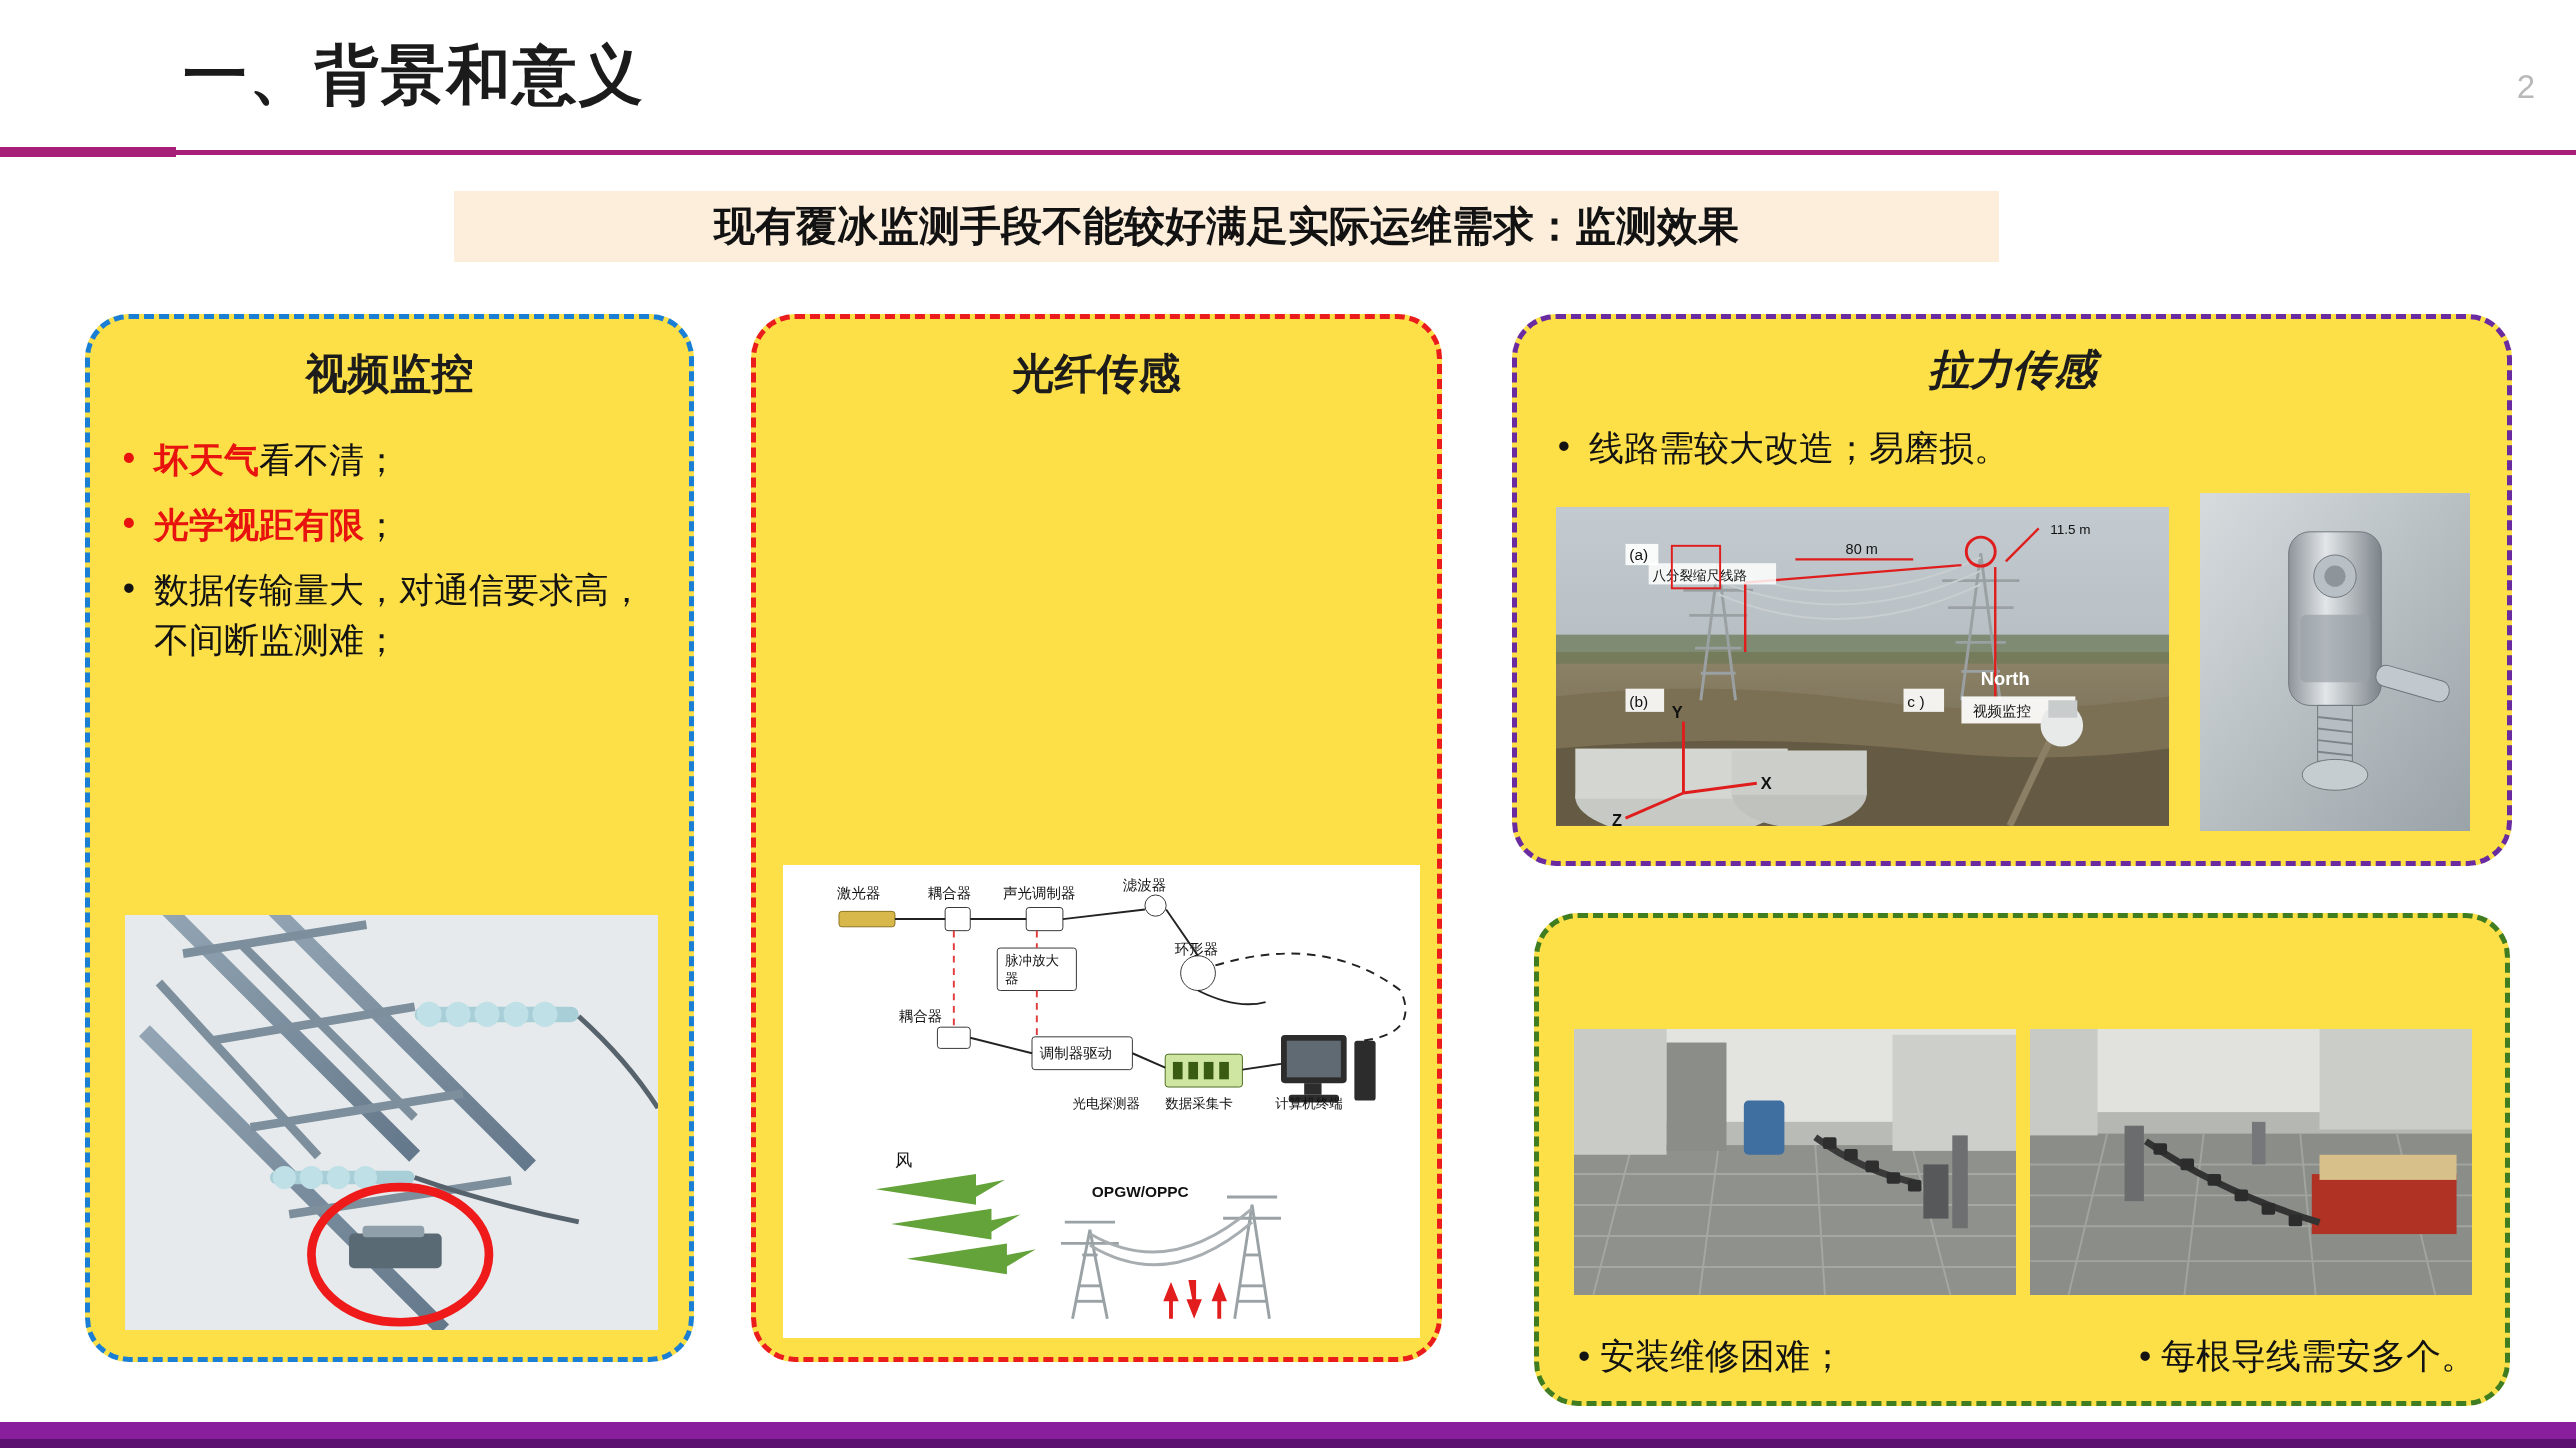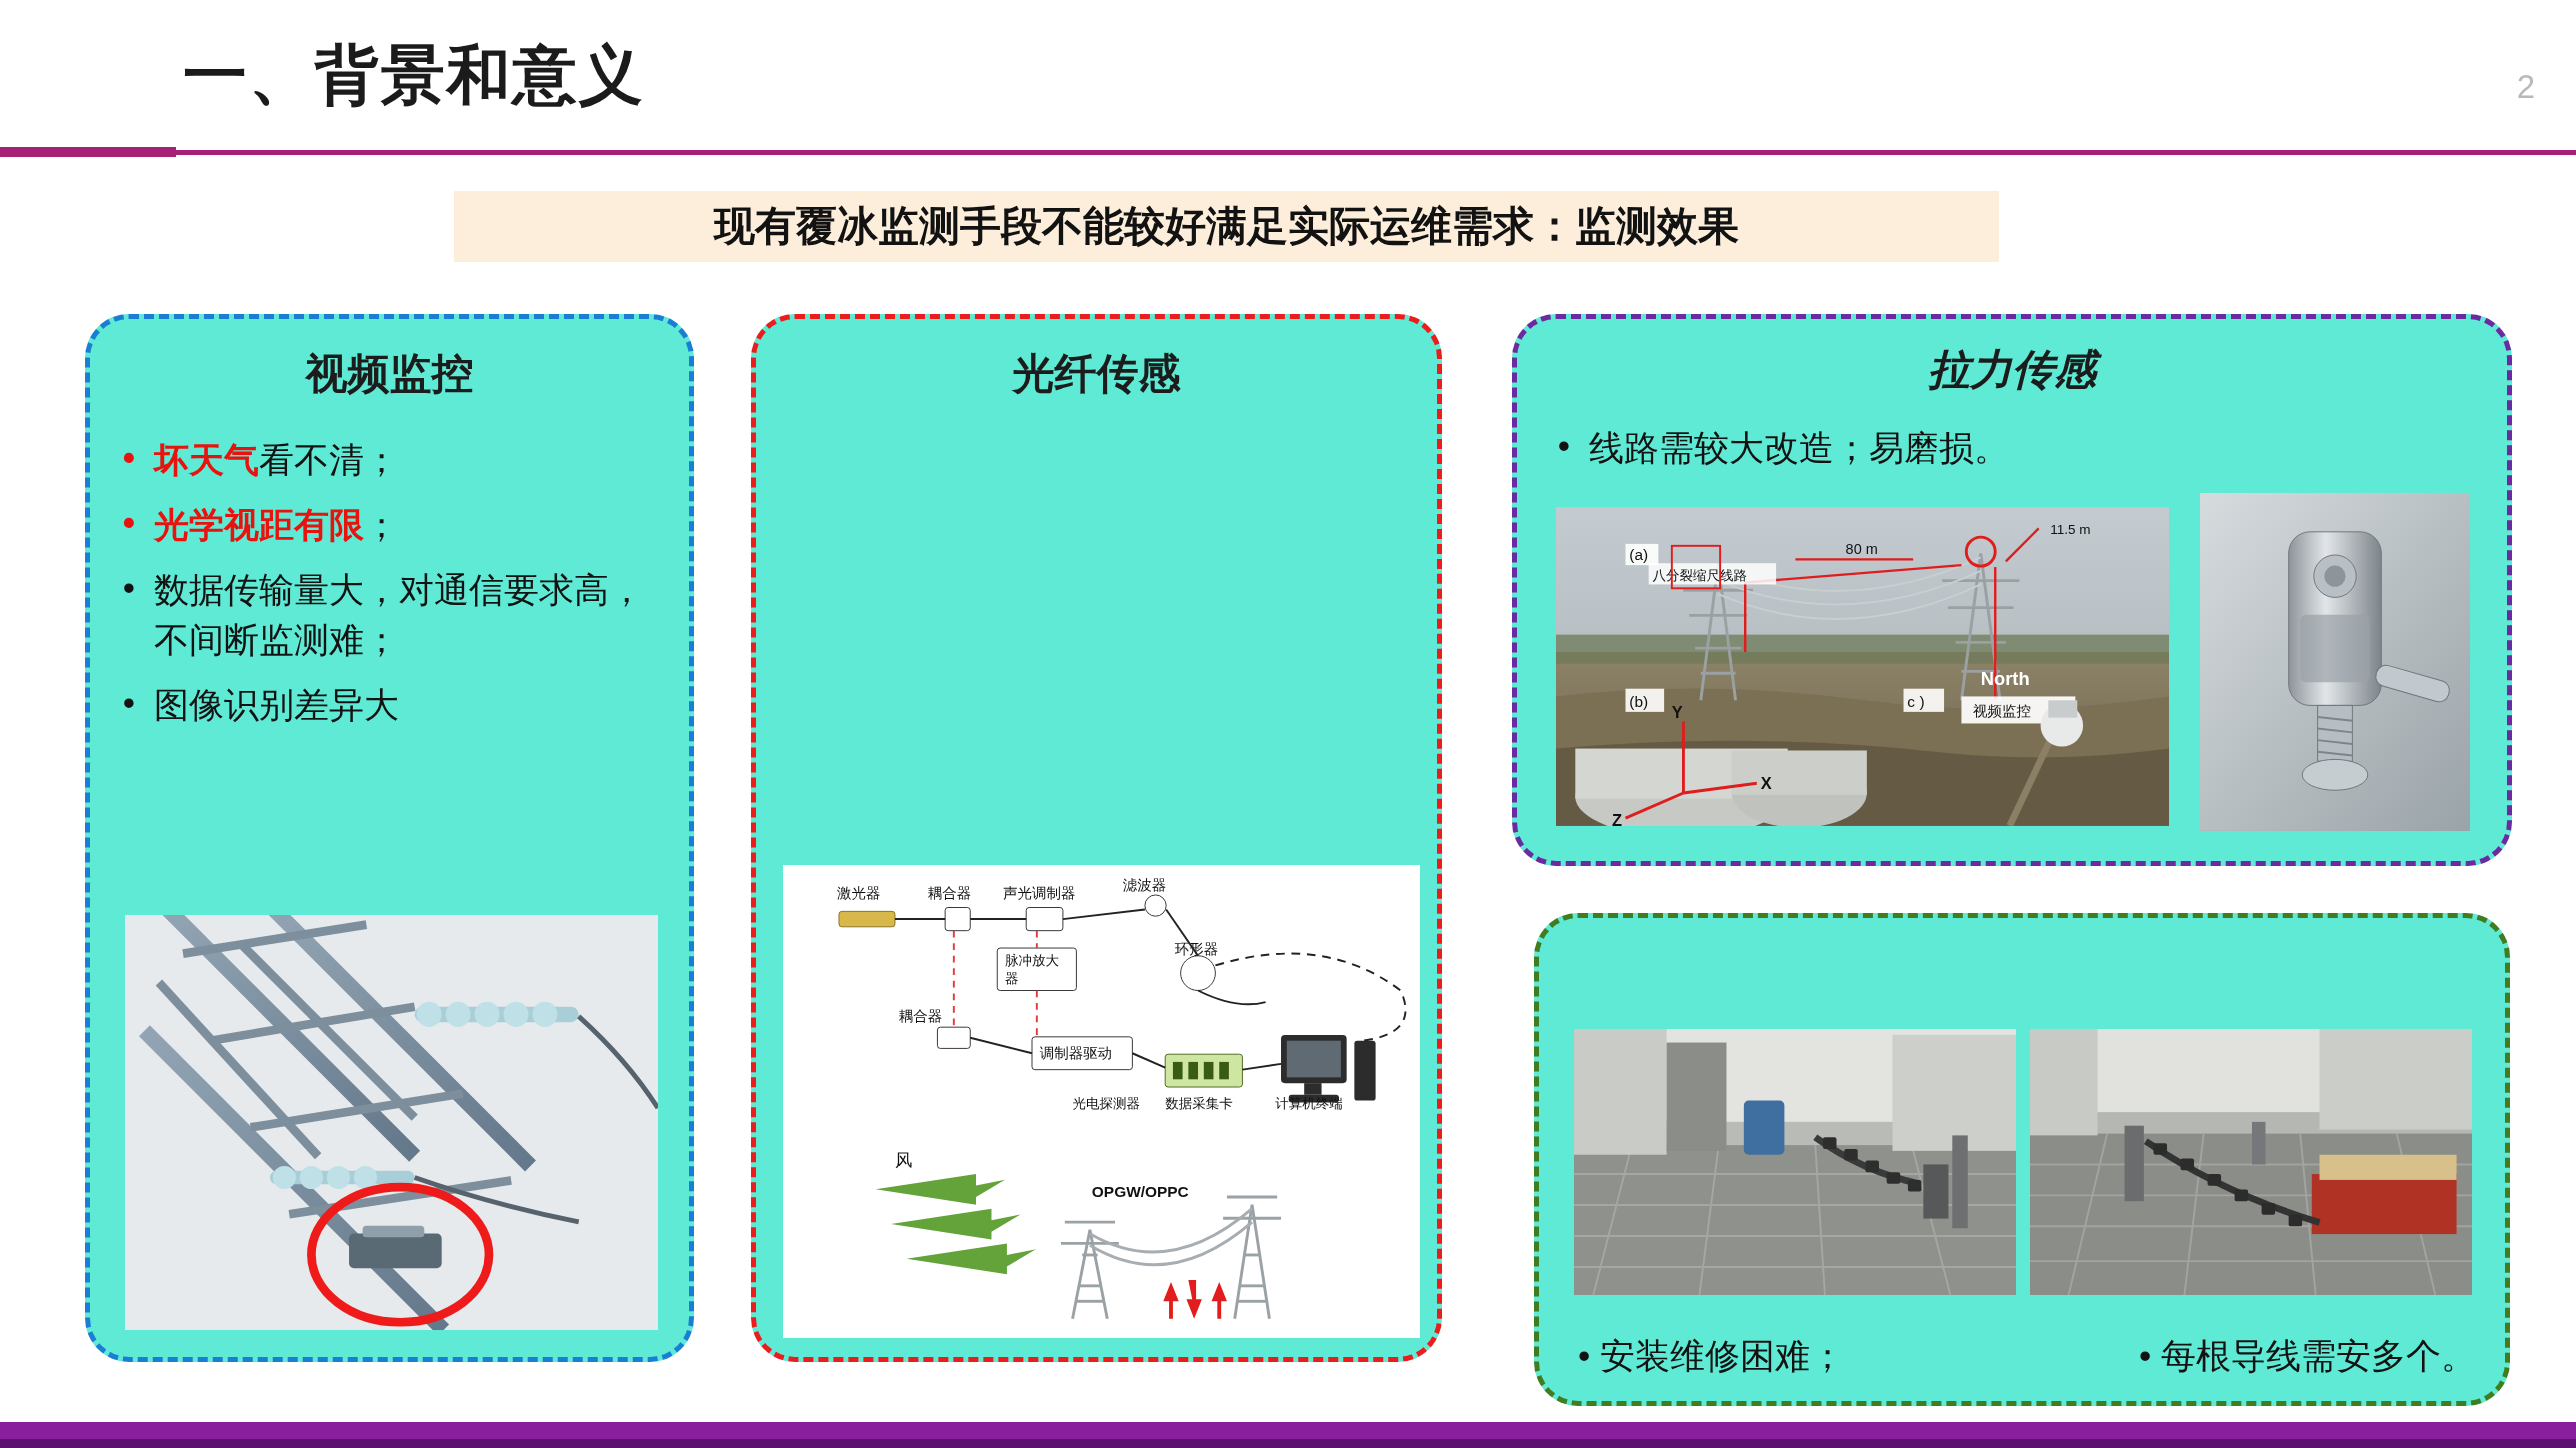--- a/index.html
+++ b/index.html
@@ -53,21 +53,21 @@
     background: #fceedb;
     display: flex; align-items: center; justify-content: center;
     font-size: 41px; font-weight: bold; color: #121212;
     white-space: nowrap;
   }
 
   
   .panel {
     position: absolute;
     border-radius: 44px;
-    background: #5eead4;
+    background: #fde047;
   }
   .panel-title {
     text-align: center;
     font-size: 42px;
     font-weight: bold;
     color: #1c1c1c;
     white-space: nowrap;
   }
 
   .bullets { margin: 0; padding: 0; list-style: none; }
@@ -205,21 +205,20 @@
   <div class="panel" id="panel-video">
     <div class="panel-title">视频监控</div>
     <ul class="bullets">
       <li class="red">
         <span>坏天气</span><span class="blk">看不清；</span>
       </li>
       <li class="red">
         <span>光学视距有限</span><span class="blk">；</span>
       </li>
       <li>数据传输量大，对通信要求高，不间断监测难；</li>
-      <li>图像识别差异大</li>
     </ul>
 
     <div class="photo-tower">
       <svg width="533" height="415" viewBox="0 0 552 430">
         <rect x="0" y="0" width="552" height="430" fill="#e6eaec"></rect>
 
         <defs>
           <linearGradient id="gTow" x1="0" y1="0" x2="1" y2="1">
             <stop offset="0%" stop-color="#8fa2b1"></stop>
             <stop offset="100%" stop-color="#5d7286"></stop>

